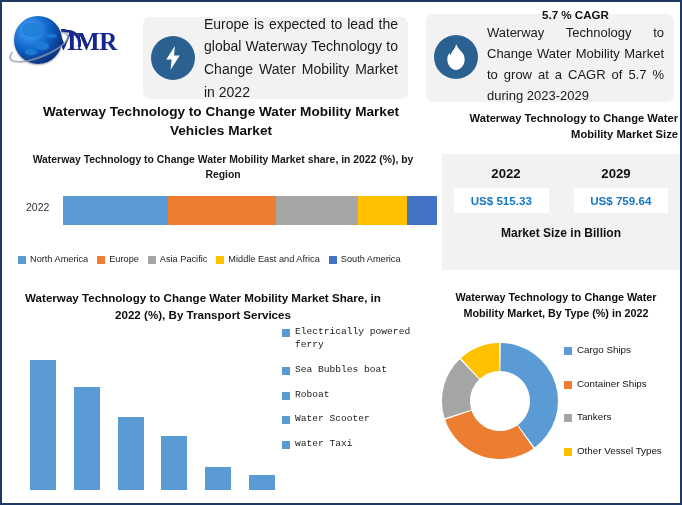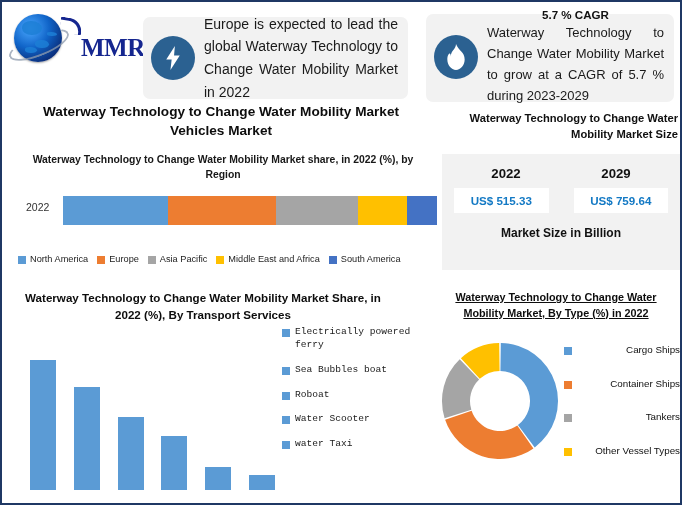--- a/index.html
+++ b/index.html
@@ -11,23 +11,23 @@
   }
   #infographic {
     position: relative;
     width: 682px; height: 505px;
     border: 2px solid #1f3864;
     background: #ffffff;
   }
 
   
   .logo-wrap {
-    position: absolute; left: 12px; top: 2px;
+    position: absolute; left: 12px; top: 14px;
     width: 118px; height: 58px;
-    display: flex; align-items: flex-end; gap: 28px;
+    display: flex; align-items: flex-start;
   }
   .globe {
     width: 48px; height: 48px; border-radius: 50%;
     background:
       radial-gradient(circle at 33% 30%, #4aa8ff 0%, #1064c8 42%, #0a2d7a 78%, #061a49 100%);
     position: relative; flex: none;
     box-shadow: 0 1px 2px rgba(0,0,0,.35);
   }
   .globe::before {
     content: ""; position: absolute; left: 8px; top: 7px;
@@ -152,31 +152,30 @@
   .ts-legend .lg {
     display: flex; gap: 5px; align-items: flex-start; margin-bottom: 12px;
     line-height: 1.34;
   }
   .ts-legend .lg .swatch { margin-top: 3px; }
 
   
   .dn-title {
     position: absolute; left: 432px; top: 288px; width: 244px;
     text-align: center; font-size: 10.8px; font-weight: bold;
-    color: #0d0d0d; line-height: 1.45; text-decoration: underline;
+    color: #0d0d0d; line-height: 1.45;
   }
   #donut { position: absolute; left: 436px; top: 337px; }
   .dn-legend {
     position: absolute; left: 562px; top: 342px; width: 116px;
     font-size: 9.8px; color: #111;
   }
   .dn-legend .lg {
     display: flex; gap: 5px; align-items: flex-start; margin-bottom: 21px;
     line-height: 1.3;
-    justify-content: space-between;
   }
   .dn-legend .lg .swatch { margin-top: 3px; }
 </style>
 </head>
 <body>
 
 <div id="infographic">
 
   <div class="logo-wrap">
     <div class="globe">

